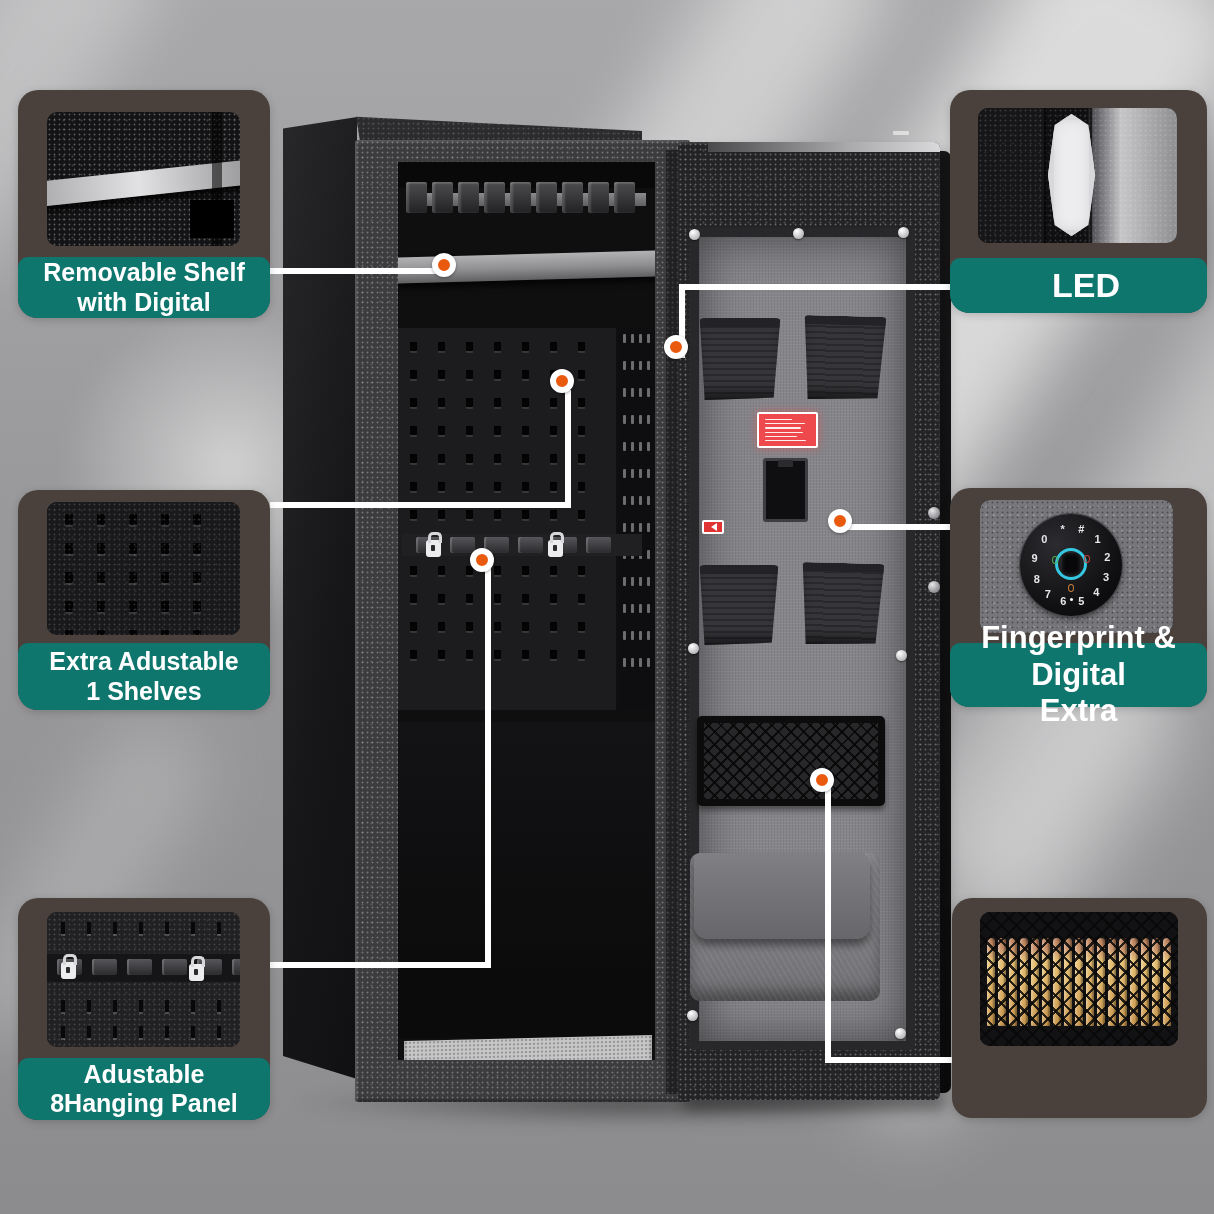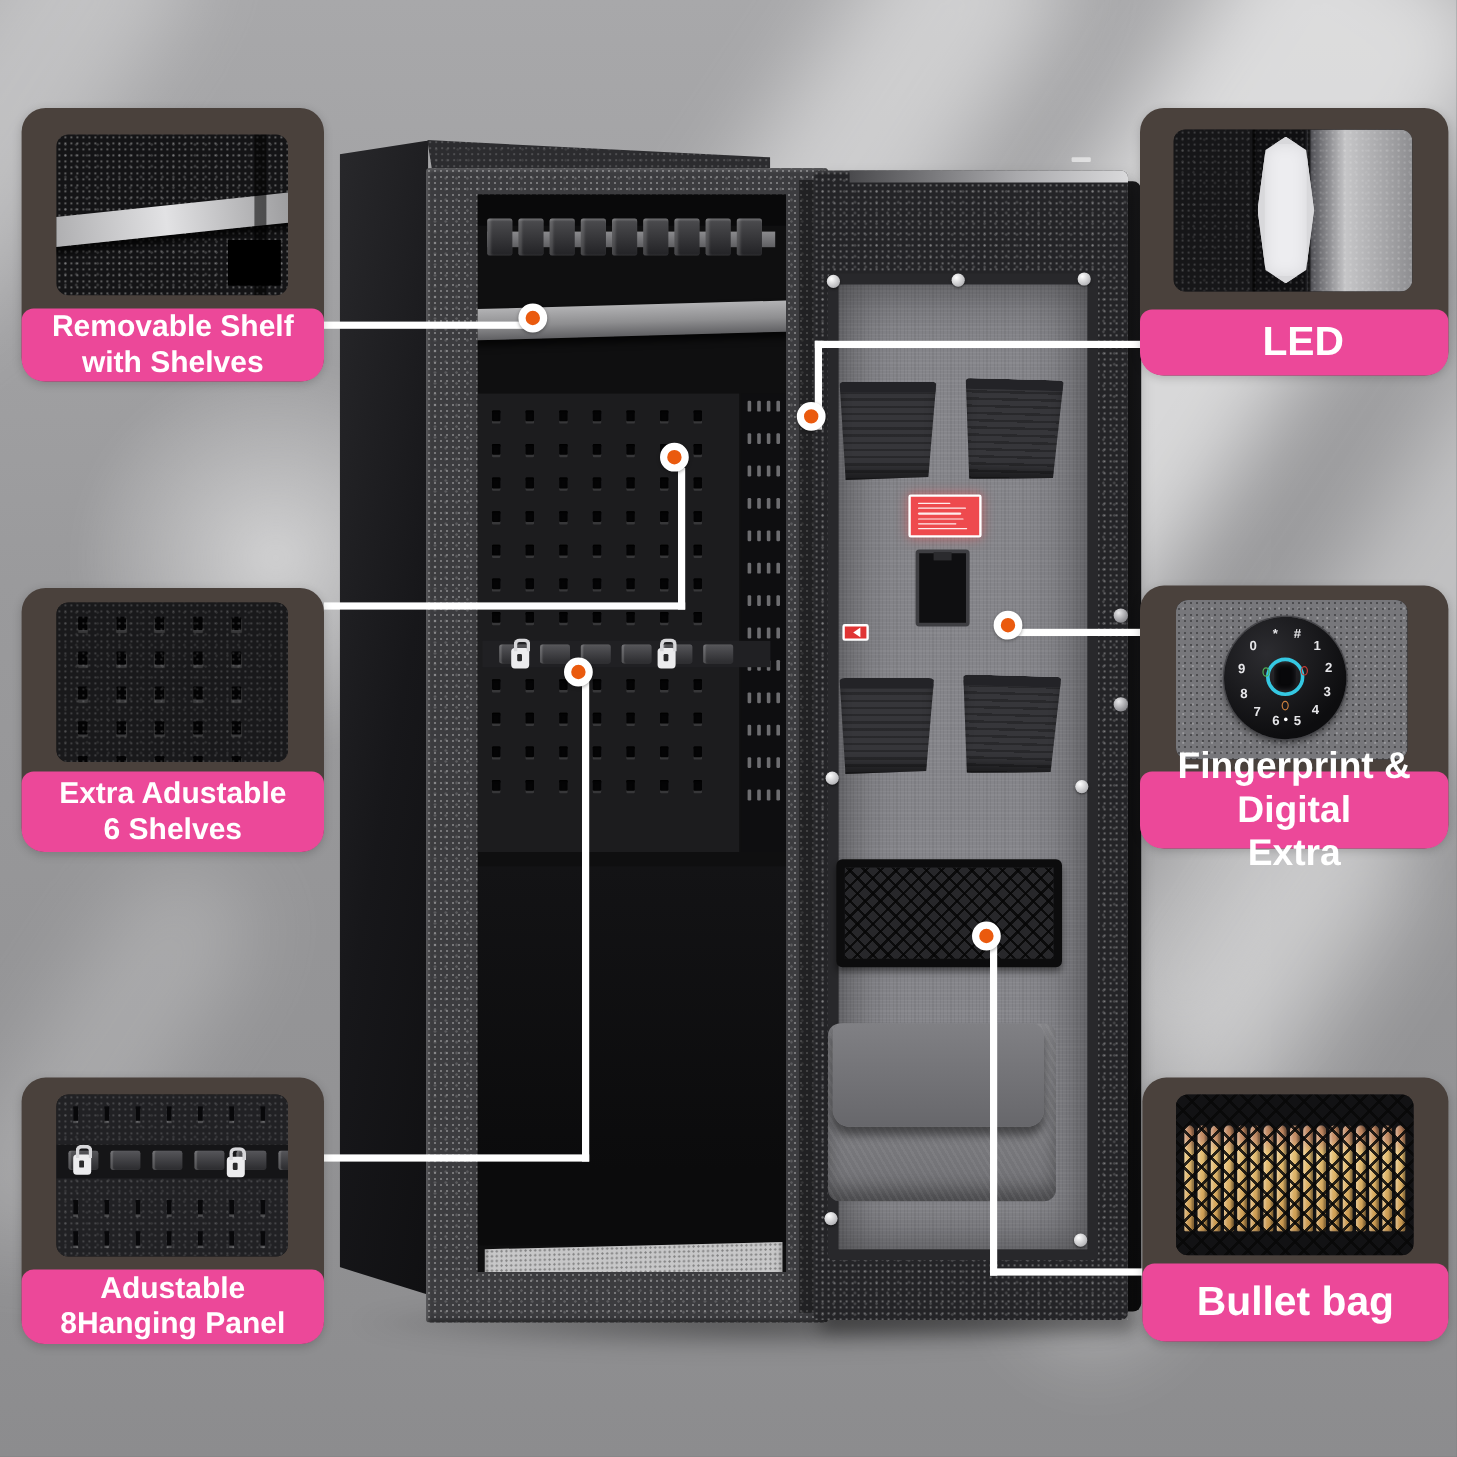--- a/index.html
+++ b/index.html
@@ -106,21 +106,21 @@
     background-image:repeating-linear-gradient(60deg,rgba(255,255,255,.05) 0 2px,transparent 2px 5px);}
 
   
   .line{position:absolute;background:#ffffff;z-index:40;}
   .marker{position:absolute;width:24px;height:24px;border-radius:50%;background:#EA5A0E;
     border:6px solid #ffffff;z-index:45;box-shadow:0 1px 3px rgba(0,0,0,.35);}
 
   
   .card{position:absolute;background:#4a413c;border-radius:20px;z-index:50;box-shadow:0 2px 8px rgba(0,0,0,.18);}
   .photo{position:absolute;border-radius:10px;overflow:hidden;background:#141416;}
-  .card-label{position:absolute;left:0;right:0;bottom:0;background:#ec4899;color:#ffffff;
+  .card-label{position:absolute;left:0;right:0;bottom:0;background:#0f766e;color:#ffffff;
     border-radius:10px 10px 19px 19px;display:flex;flex-direction:column;align-items:center;justify-content:center;
     font-weight:bold;text-align:center;line-height:1.18;}
   .fs25{font-size:25px;} .fs26{font-size:31px;} .fs34{font-size:34px;}
 
   
   .shelf-bar{position:absolute;left:-12px;top:58px;width:230px;height:25px;transform:rotate(-6deg);
     background:linear-gradient(90deg,#a9a9ab,#e2e2e4 45%,#8e8e90);box-shadow:0 6px 6px rgba(0,0,0,.8);}
   .c1-corner{position:absolute;right:6px;bottom:8px;width:44px;height:38px;background:#000;}
   .c1-edge{position:absolute;right:18px;top:0;width:10px;height:100%;background:rgba(0,0,0,.55);}
 
@@ -438,21 +438,21 @@
   <div class="marker" style="left:810px;top:768px;"></div>
 
   <div class="card" style="left:18px;top:90px;width:252px;height:228px;">
     <div class="photo speck" style="left:29px;top:22px;width:193px;height:134px;">
       <div class="shelf-bar"></div>
       <div class="c1-edge"></div>
       <div class="c1-corner"></div>
     </div>
     <div class="card-label fs25" style="height:61px;">
       <span>Removable Shelf</span>
-      <span>with Shelves</span>
+      <span>with Digital</span>
     </div>
   </div>
 
   <div class="card" style="left:18px;top:490px;width:252px;height:220px;padding-left:18px;">
     <div class="photo" style="left:29px;top:12px;width:193px;height:133px;">
       <div class="c2-board speck speck-soft">
           <i class="hole2"></i>
           <i class="hole2"></i>
           <i class="hole2"></i>
           <i class="hole2"></i>
@@ -474,21 +474,21 @@
           <i class="hole2"></i>
           <i class="hole2"></i>
           <i class="hole2"></i>
           <i class="hole2"></i>
           <i class="hole2"></i>
           <i class="hole2"></i>
         </div>
     </div>
     <div class="card-label fs25" style="height:67px;">
       <span>Extra Adustable</span>
-      <span>6 Shelves</span>
+      <span>1 Shelves</span>
     </div>
   </div>
 
   <div class="card" style="left:18px;top:898px;width:252px;height:222px;">
     <div class="photo" style="left:29px;top:14px;width:193px;height:135px;">
       <div class="c3-board speck speck-soft">
         <div class="dashrow" style="top:10px;">
             <i class="dash3"></i>
             <i class="dash3"></i>
             <i class="dash3"></i>
@@ -595,18 +595,15 @@
           <i class="bullet"></i>
           <i class="bullet"></i>
           <i class="bullet"></i>
           <i class="bullet"></i>
           <i class="bullet"></i>
           <i class="bullet"></i>
           <i class="bullet"></i>
         </div>
       <div class="mesh-overlay"></div>
     </div>
-    <div class="card-label fs34" style="height:65px;">
-      <span>Bullet bag</span>
-    </div>
   </div>
 
 </div>
 
 </body></html>

